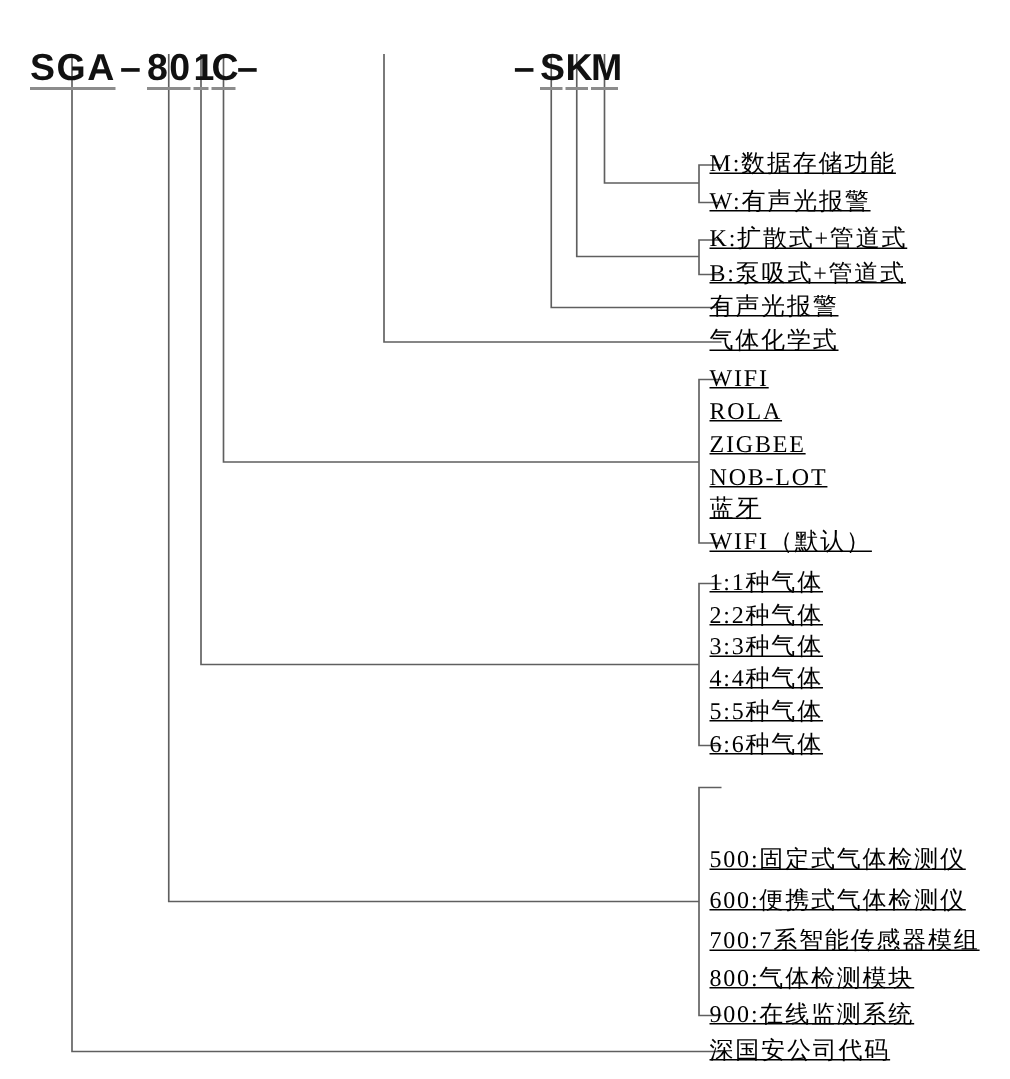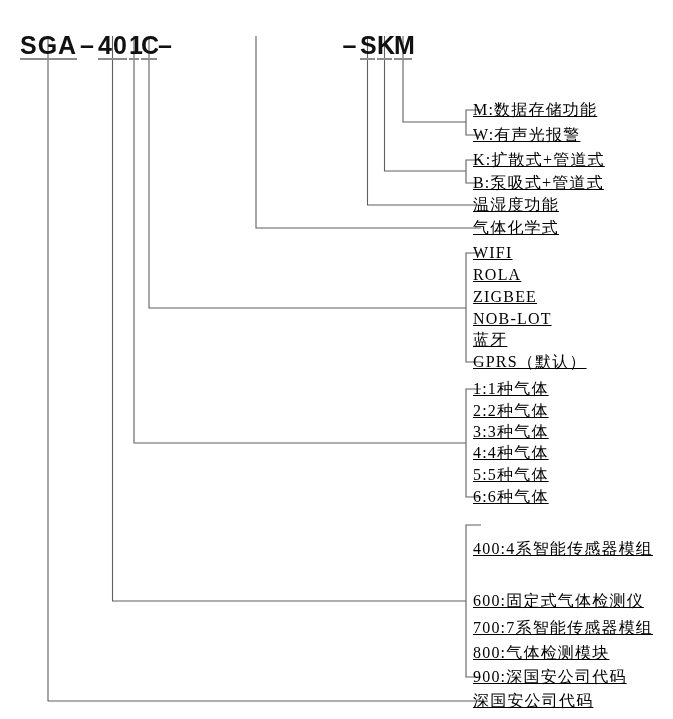--- a/index.html
+++ b/index.html
@@ -49,54 +49,54 @@
     <path d="M481 110 H466 V135 H481"></path>
     <path d="M481 160 H466 V183 H481"></path>
     <path d="M481 253 H466 V362 H481"></path>
     <path d="M481 389 H466 V497 H481"></path>
     <path d="M481 525 H466 V677 H481"></path>
   </svg>
 
   <div class="title">
     <span class="seg u" style="left:20px;width:57px">SGA</span>
     <span class="seg" style="left:79px;width:17px">–</span>
-    <span class="seg u" style="left:98px;width:29px">40</span>
+    <span class="seg u" style="left:98px;width:29px">80</span>
     <span class="seg u" style="left:129px;width:10px">1</span>
     <span class="seg u" style="left:141px;width:16px">C</span>
     <span class="seg" style="left:158px;width:14px">–</span>
     <span class="seg" style="left:341px;width:18px">–</span>
     <span class="seg u" style="left:360px;width:15px">S</span>
     <span class="seg u" style="left:377px;width:15px">K</span>
     <span class="seg u" style="left:394px;width:18px">M</span>
   </div>
 
   <div class="label" style="top:101px">M:数据存储功能</div>
   <div class="label" style="top:126px">W:有声光报警</div>
 
   <div class="label" style="top:151px">K:扩散式+管道式</div>
   <div class="label" style="top:174px">B:泵吸式+管道式</div>
 
-  <div class="label" style="top:196px">温湿度功能</div>
+  <div class="label" style="top:196px">有声光报警</div>
   <div class="label" style="top:219px">气体化学式</div>
 
   <div class="label" style="top:244px">WIFI</div>
   <div class="label" style="top:266px">ROLA</div>
   <div class="label" style="top:288px">ZIGBEE</div>
   <div class="label" style="top:310px">NOB-LOT</div>
   <div class="label" style="top:331px">蓝牙</div>
-  <div class="label" style="top:353px">GPRS（默认）</div>
+  <div class="label" style="top:353px">WIFI（默认）</div>
 
   <div class="label" style="top:380px">1:1种气体</div>
   <div class="label" style="top:402px">2:2种气体</div>
   <div class="label" style="top:423px">3:3种气体</div>
   <div class="label" style="top:444px">4:4种气体</div>
   <div class="label" style="top:466px">5:5种气体</div>
   <div class="label" style="top:488px">6:6种气体</div>
 
-  <div class="label" style="top:540px">400:4系智能传感器模组</div>
-  <div class="label" style="top:592px">600:固定式气体检测仪</div>
+  <div class="label" style="top:565px">500:固定式气体检测仪</div>
+  <div class="label" style="top:592px">600:便携式气体检测仪</div>
   <div class="label" style="top:619px">700:7系智能传感器模组</div>
   <div class="label" style="top:644px">800:气体检测模块</div>
-  <div class="label" style="top:668px">900:深国安公司代码</div>
+  <div class="label" style="top:668px">900:在线监测系统</div>
 
   <div class="label" style="top:692px">深国安公司代码</div>
 
 </div>
 
 </body></html>

